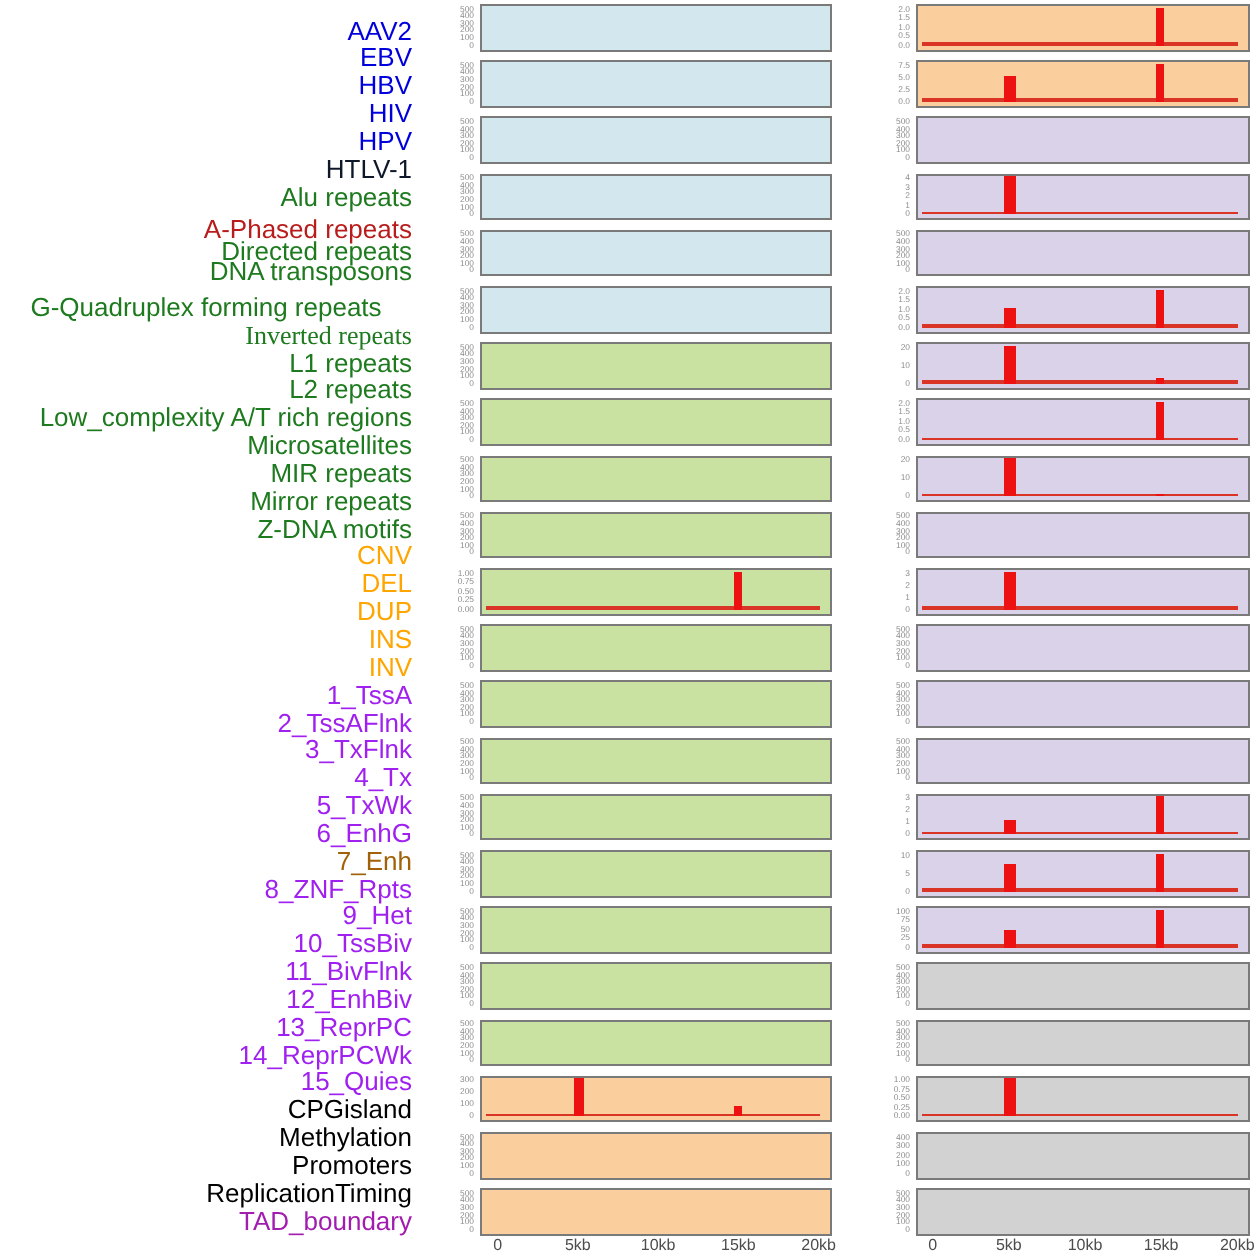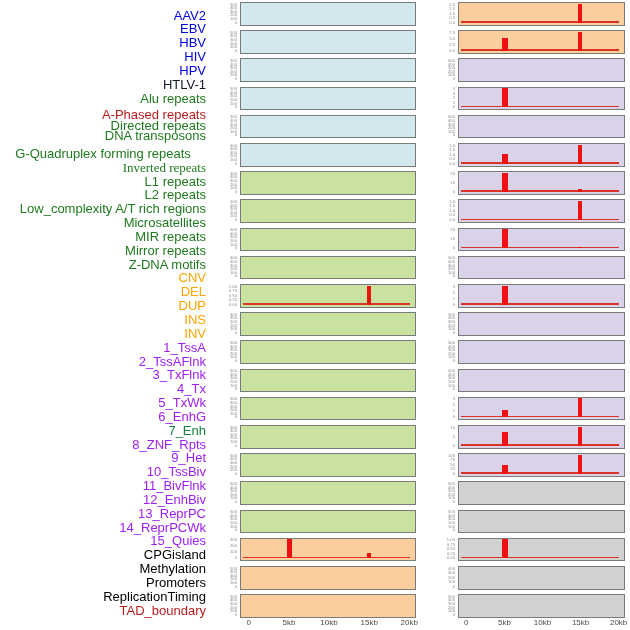--- a/index.html
+++ b/index.html
@@ -41,34 +41,34 @@
       <div class="flabel" style="top: 285.3px; width: 206px; color: rgb(255, 165, 0);">DEL</div>
       <div class="flabel" style="top: 299.14px; width: 206px; color: rgb(255, 165, 0);">DUP</div>
       <div class="flabel" style="top: 312.98px; width: 206px; color: rgb(255, 165, 0);">INS</div>
       <div class="flabel" style="top: 326.82px; width: 206px; color: rgb(255, 165, 0);">INV</div>
       <div class="flabel" style="top: 340.66px; width: 206px; color: rgb(160, 32, 240);">1_TssA</div>
       <div class="flabel" style="top: 354.5px; width: 206px; color: rgb(160, 32, 240);">2_TssAFlnk</div>
       <div class="flabel" style="top: 368.34px; width: 206px; color: rgb(160, 32, 240);">3_TxFlnk</div>
       <div class="flabel" style="top: 382.18px; width: 206px; color: rgb(160, 32, 240);">4_Tx</div>
       <div class="flabel" style="top: 396.02px; width: 206px; color: rgb(160, 32, 240);">5_TxWk</div>
       <div class="flabel" style="top: 409.86px; width: 206px; color: rgb(160, 32, 240);">6_EnhG</div>
-      <div class="flabel" style="top: 423.7px; width: 206px; color: #15803d;">7_Enh</div>
+      <div class="flabel" style="top: 423.7px; width: 206px; color: #a16207;">7_Enh</div>
       <div class="flabel" style="top: 437.54px; width: 206px; color: rgb(160, 32, 240);">8_ZNF_Rpts</div>
       <div class="flabel" style="top: 451.38px; width: 206px; color: rgb(160, 32, 240);">9_Het</div>
       <div class="flabel" style="top: 465.22px; width: 206px; color: rgb(160, 32, 240);">10_TssBiv</div>
       <div class="flabel" style="top: 479.06px; width: 206px; color: rgb(160, 32, 240);">11_BivFlnk</div>
       <div class="flabel" style="top: 492.9px; width: 206px; color: rgb(160, 32, 240);">12_EnhBiv</div>
       <div class="flabel" style="top: 506.74px; width: 206px; color: rgb(160, 32, 240);">13_ReprPC</div>
       <div class="flabel" style="top: 520.58px; width: 206px; color: rgb(160, 32, 240);">14_ReprPCWk</div>
       <div class="flabel" style="top: 534.42px; width: 206px; color: rgb(160, 32, 240);">15_Quies</div>
       <div class="flabel" style="top: 548.26px; width: 206px; color: rgb(0, 0, 0);">CPGisland</div>
       <div class="flabel" style="top: 562.1px; width: 206px; color: rgb(0, 0, 0);">Methylation</div>
       <div class="flabel" style="top: 575.94px; width: 206px; color: rgb(0, 0, 0);">Promoters</div>
       <div class="flabel" style="top: 589.78px; width: 206px; color: rgb(0, 0, 0);">ReplicationTiming</div>
-      <div class="flabel" style="top: 603.62px; width: 206px; color: #b91c1c;">TAD_boundary</div>
+      <div class="flabel" style="top: 603.62px; width: 206px; color: #a21caf;">TAD_boundary</div>
     </div>
   <div id="track-col-left">
       <div class="track" style="left: 240px; top: 2px; width: 176px; height: 23.5px; background: rgb(211, 231, 239);"></div>
       <div class="track" style="left: 240px; top: 30.2px; width: 176px; height: 23.5px; background: rgb(211, 231, 239);"></div>
       <div class="track" style="left: 240px; top: 58.4px; width: 176px; height: 23.5px; background: rgb(211, 231, 239);"></div>
       <div class="track" style="left: 240px; top: 86.6px; width: 176px; height: 23.5px; background: rgb(211, 231, 239);"></div>
       <div class="track" style="left: 240px; top: 114.8px; width: 176px; height: 23.5px; background: rgb(211, 231, 239);"></div>
       <div class="track" style="left: 240px; top: 143px; width: 176px; height: 23.5px; background: rgb(211, 231, 239);"></div>
       <div class="track" style="left: 240px; top: 171.2px; width: 176px; height: 23.5px; background: rgb(201, 226, 162);"></div>
       <div class="track" style="left: 240px; top: 199.4px; width: 176px; height: 23.5px; background: rgb(201, 226, 162);"></div>

